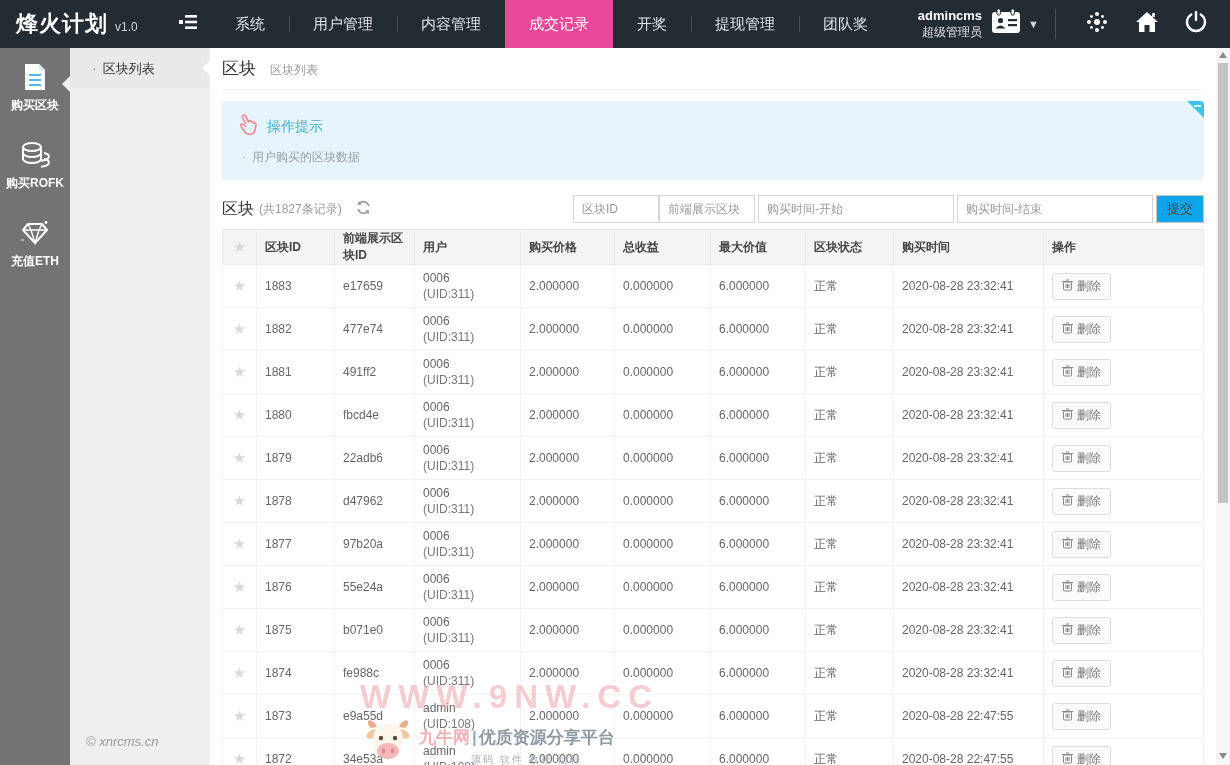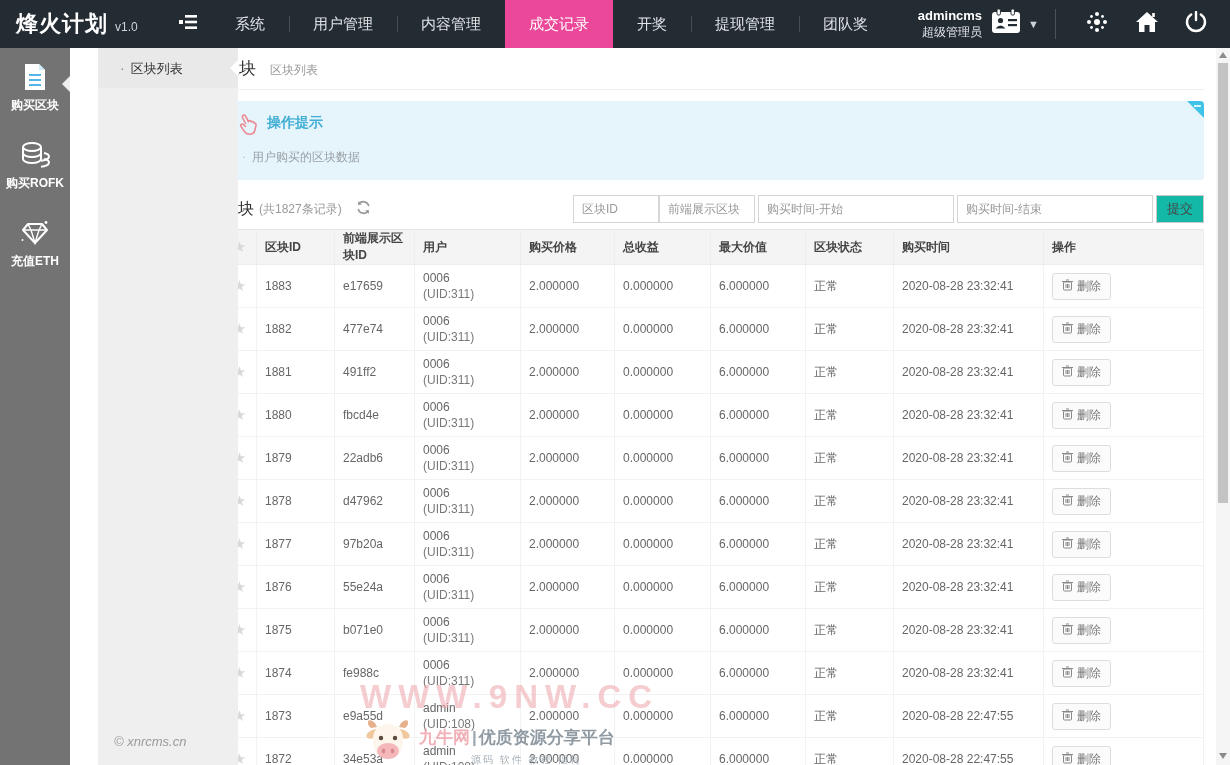--- a/index.html
+++ b/index.html
@@ -28,52 +28,52 @@
 
   
   .side-blue { position:absolute; top:48px; left:0; width:70px; height:717px; background:#737373; z-index:20; }
   .side-item { position:relative; width:70px; padding:14px 0 12px; text-align:center; cursor:pointer; color:#fff; }
   .side-item .s-icon { height:30px; display:flex; align-items:center; justify-content:center; }
   .side-item .s-label { font-size:12px; font-weight:bold; margin-top:5px; white-space:nowrap; }
   .side-item.active .notch { content:""; position:absolute; right:0; top:28px; width:0; height:0;
       border-top:8px solid transparent; border-bottom:8px solid transparent; border-right:8px solid #efefef; }
 
   
-  .side-gray { position:absolute; top:48px; left:70px; width:140px; height:717px; background:#efefef; z-index:15;margin-left:28px; }
+  .side-gray { position:absolute; top:48px; left:70px; width:140px; height:717px; background:#efefef; z-index:15; }
   .submenu-item { position:relative; height:40px; line-height:40px; padding-left:22px; font-size:13px; color:#333; background:#e9e9e9; cursor:pointer; }
   .submenu-item .dot { color:#888; margin-right:6px; font-size:14px; }
   .submenu-item .arrow { position:absolute; right:0; top:12px; width:0; height:0;
       border-top:8px solid transparent; border-bottom:8px solid transparent; border-right:8px solid #fff; }
   .copyright { position:absolute; left:16px; bottom:16px; font-size:13px; color:#9a9a9a; font-style:italic; }
 
   
   .content { position:absolute; top:48px; left:210px; width:1006px; height:717px; background:#fff; padding:0 12px; z-index:10; }
   .breadcrumb { height:42px; display:flex; align-items:center; border-bottom:1px solid #efefef; }
   .bc-title { font-size:17px; color:#333; }
   .bc-sub { font-size:12px; color:#999; margin-left:14px; margin-top:3px; }
 
   .alert { position:relative; margin-top:11px; background:#e6f5fb; border-radius:4px; padding:13px 16px 14px; }
   .alert-fold { position:absolute; top:0; right:0; width:0; height:0; border-top:17px solid #3fc3e8; border-left:17px solid transparent; border-top-right-radius:4px; }
   .alert-fold-dash { position:absolute; top:4px; right:3px; width:7px; height:2px; background:#d9f4fb; transform:rotate(0deg); }
-  .alert-title-row { display:flex; align-items:flex-start;font-weight:bold; }
+  .alert-title-row { display:flex; align-items:center; }
   .alert-title { font-size:14px; color:#41aed4; margin-left:10px; }
   .alert-desc { font-size:12px; color:#9aa0a6; margin:10px 0 0 4px;font-family:Liberation Serif, serif; }
   .alert-desc .mini { color:#b5bbc0; margin-right:6px; }
 
   .toolbar { display:flex; align-items:center; margin-top:12px; height:34px; }
   .tb-title { font-size:16px; color:#333; }
   .tb-count { font-size:12px; color:#999; margin-left:5px; }
   .refresh-btn { margin-left:14px; display:flex; align-items:center; cursor:pointer; }
   .filters { margin-left:auto; display:flex; align-items:center; }
   .filters input { height:28px; border:1px solid #d6d6d6; font-size:12px; color:#555; padding:0 8px; outline:none; background:#fff; }
   .filters input::placeholder { color:#999; }
   .f-block-id { width:86px; border-right:none; }
   .f-front-id { width:96px; }
   .f-time { width:196px; margin-left:3px; }
-  .submit-btn { height:28px; margin-left:3px; padding:0 10px; border:1px solid #c9c9c9; background:#14b8a6; font-size:13px; color:#444; cursor:pointer; }
+  .submit-btn { height:28px; margin-left:3px; padding:0 10px; border:1px solid #c9c9c9; background:#0ea5e9; font-size:13px; color:#444; cursor:pointer; }
 
   table.grid { width:100%; border-collapse:collapse; margin-top:3px; table-layout:fixed; }
   .grid th { background:#f4f4f4; font-size:12px; color:#444; text-align:left; font-weight:bold; height:35px; padding:0 8px; border:1px solid #ededed; border-top:1px solid #e6e6e6; }
   .grid td { font-size:12px; color:#666; height:43px; padding:4px 8px; border:1px solid #f2f2f2; vertical-align:middle; background:#fff; }
   .grid .star { color:#d9d9d9; font-size:15px; text-align:center; }
   .grid td.c-star { text-align:center; cursor:pointer; }
   .uid-line { color:#777; margin-top:2px; }
   .status-ok { color:#4ca14c; }
   .del-btn { display:inline-flex; align-items:center; gap:4px; border:1px solid #ddd; background:#fbfbfb; border-radius:3px; padding:4px 9px; font-size:12px; color:#777; cursor:pointer; }
 

